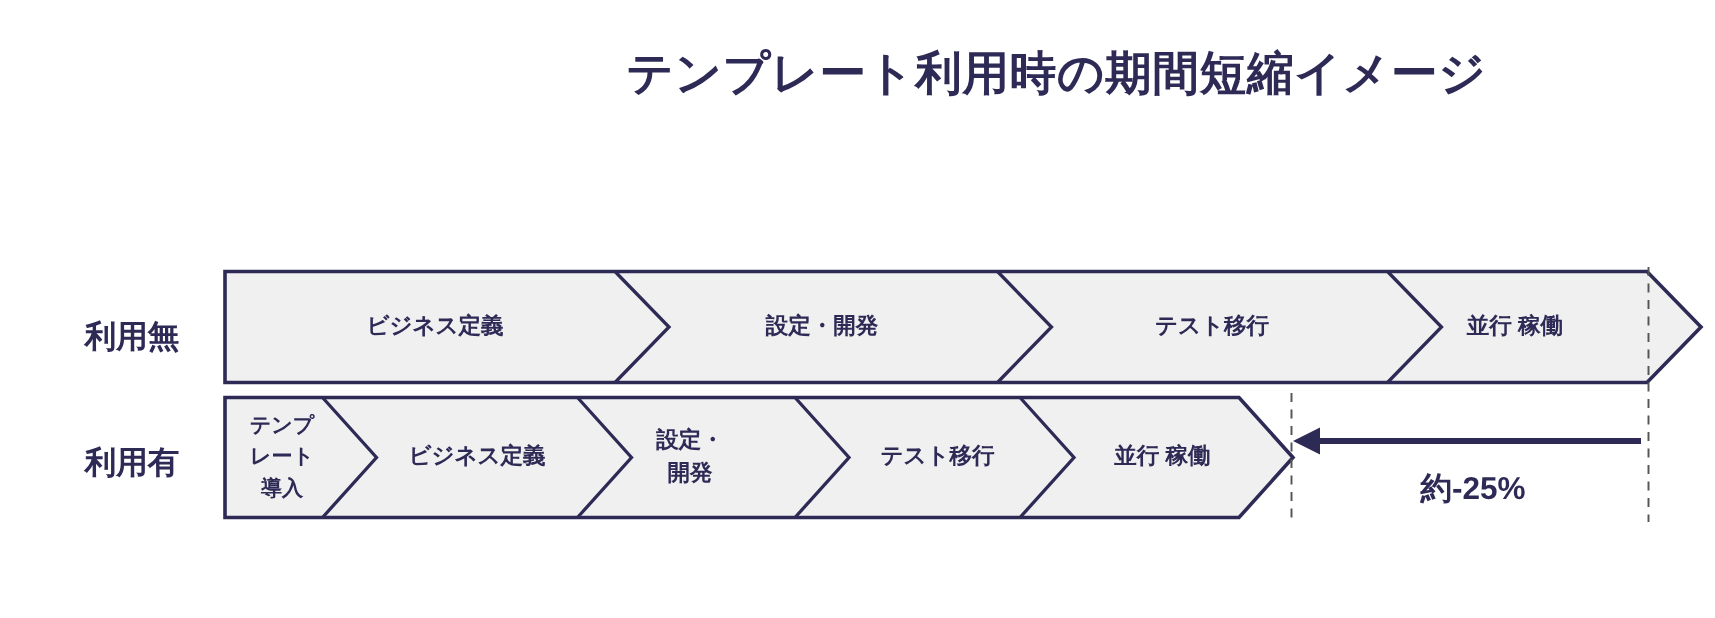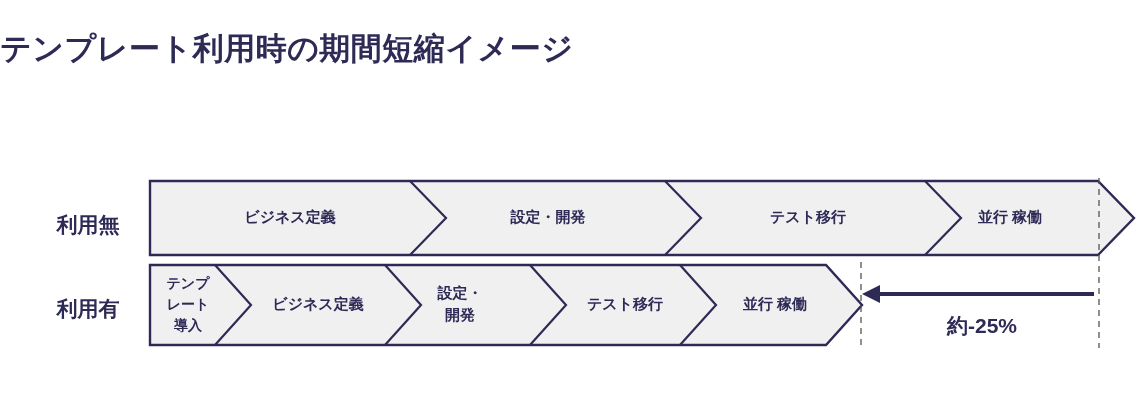--- a/index.html
+++ b/index.html
@@ -18,21 +18,21 @@
     position: relative;
     width: 1143px;
     height: 412px;
     background: #ffffff;
   }
   #diagram-title {
     position: absolute;
     left: 0;
     top: 28px;
     width: 991px;
-    text-align: left;
+    text-align: right;
     font-size: 31px;
     font-weight: bold;
     color: #2e2a56;
     letter-spacing: 0.5px;
     white-space: nowrap;
   }
   #chart-svg {
     position: absolute;
     left: 0;
     top: 0;

